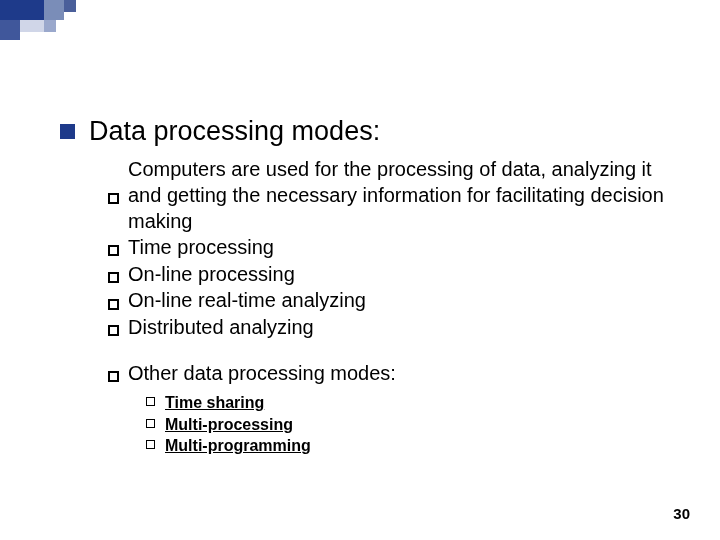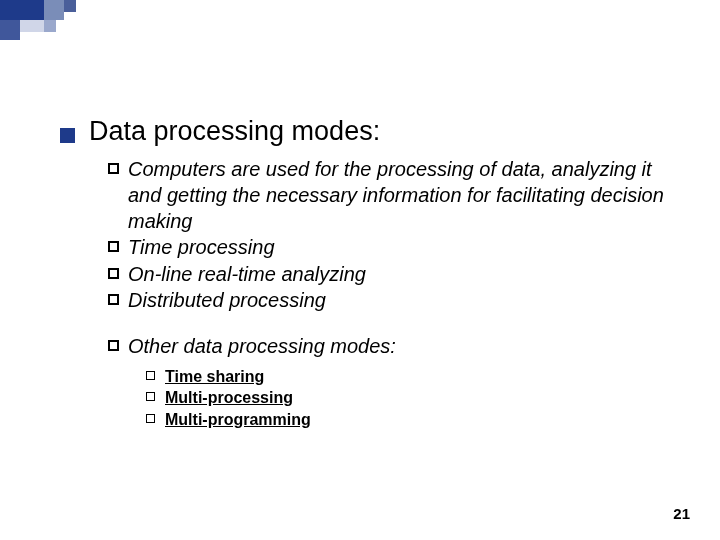--- a/index.html
+++ b/index.html
@@ -25,45 +25,44 @@
     background: #1e3a8a;
   }
   .content {
     position: absolute;
     top: 115px;
     left: 60px;
     right: 50px;
   }
   .level1 {
     display: flex;
-    align-items: center;
+    align-items: flex-start;
   }
   .bullet-square {
     flex: 0 0 auto;
     width: 15px;
     height: 15px;
     background: #1e3a8a;
     margin-top: 9px;
     margin-right: 14px;
   }
   .level1-text {
     font-size: 27px;
     line-height: 1.2;
   }
   .sublist {
     margin-left: 48px;
     margin-top: 10px;
   }
   .level2 {
     display: flex;
-    align-items: flex-start;
+    align-items: center;
     font-size: 20px;
     line-height: 1.28;
     margin-bottom: 1px;
-    font-style: italic;
   }
   .hollow-square {
     flex: 0 0 auto;
     width: 11px;
     height: 11px;
     border: 2px solid #000;
     box-sizing: border-box;
     margin-top: 6px;
     margin-right: 9px;
   }
@@ -125,25 +124,29 @@
     <div class="level2">
       <div class="hollow-square"></div>
       <div class="txt">Computers are used for the processing of data, analyzing it and getting the necessary information for facilitating decision making</div>
     </div>
     <div class="level2">
       <div class="hollow-square"></div>
       <div class="txt">Time processing</div>
     </div>
     <div class="level2">
       <div class="hollow-square"></div>
+      <div class="txt">On-line processing</div>
+    </div>
+    <div class="level2">
+      <div class="hollow-square"></div>
       <div class="txt">On-line real-time analyzing</div>
     </div>
     <div class="level2">
       <div class="hollow-square"></div>
-      <div class="txt">Distributed processing</div>
+      <div class="txt">Distributed analyzing</div>
     </div>
 
     <div class="level2 other-modes">
       <div class="hollow-square"></div>
       <div class="txt">Other data processing modes:</div>
     </div>
 
     <div class="sublist2">
       <div class="level3">
         <div class="hollow-square-sm"></div>
@@ -155,13 +158,13 @@
       </div>
       <div class="level3">
         <div class="hollow-square-sm"></div>
         <div>Multi-programming</div>
       </div>
     </div>
   </div>
 
 </div>
 
-<div class="page-num">21</div>
+<div class="page-num">30</div>
 
 </body></html>

